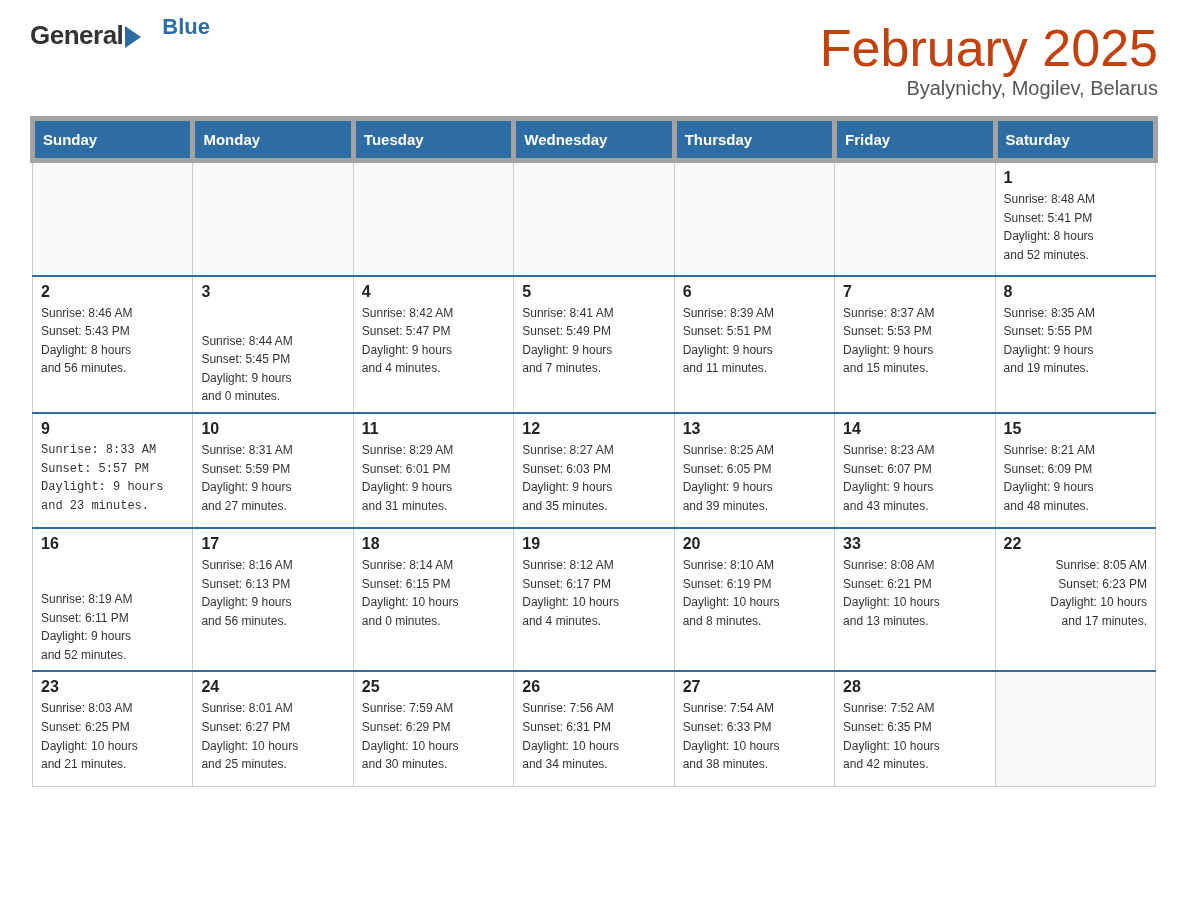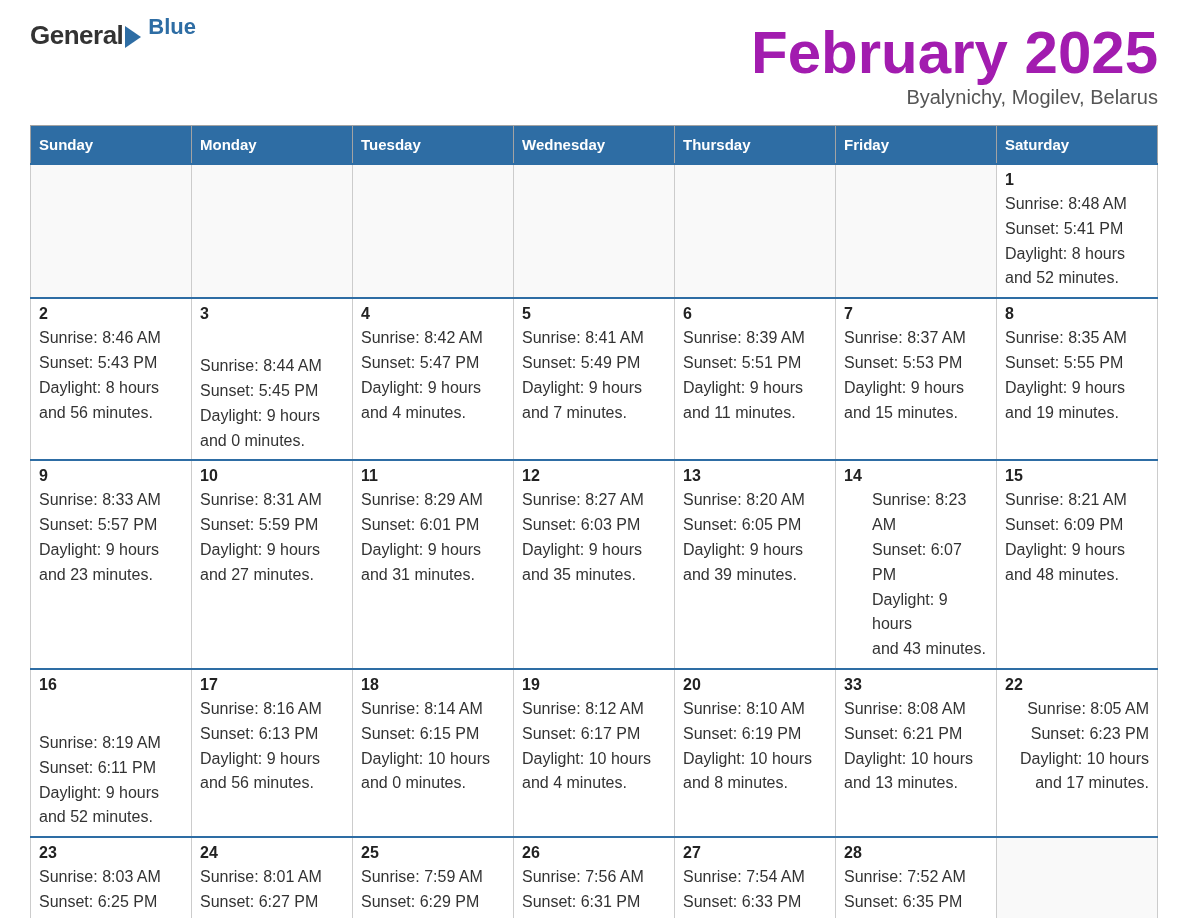--- a/index.html
+++ b/index.html
@@ -13,63 +13,63 @@
     .header {
       display: flex;
       justify-content: space-between;
       align-items: flex-start;
       margin-bottom: 16px;
     }
     .title-block {
       text-align: right;
     }
     .calendar-title {
-      font-size: 60px;
-      font-weight: bold;
-      color: #a21caf;
+      font-size: 52px;
+      font-weight: normal;
+      color: #c2410c;
       line-height: 1.1;
     }
     .calendar-subtitle {
       font-size: 20px;
       color: #555;
     }
     table {
       width: 100%;
       border-collapse: collapse;
       table-layout: fixed;
     }
     thead tr th {
       background-color: #2e6da4;
       color: #fff;
       font-size: 15px;
       font-weight: bold;
       padding: 10px 8px;
       text-align: left;
-      border: 1px solid #a3a3a3;
+      border: 5px solid #a3a3a3;
     }
     tbody tr td {
       vertical-align: top;
       border: 1px solid #ccc;
       padding: 6px 8px;
       height: 115px;
       font-size: 12.5px;
       color: #333;
       border-top: 2px solid #2e6da4;
     }
     tbody tr td.empty {
       background: #f9f9f9;
     }
     .day-num {
       font-size: 16px;
       font-weight: bold;
       margin-bottom: 3px;
       color: #222;
     }
     .day-info {
-      font-size: 16px;
+      font-size: 12px;
       line-height: 1.55;
       color: #333;
     }
     .logo-wrapper {
       display: flex;
       align-items: flex-start;
     }
     .logo-row {
       display: flex;
       align-items: center;
@@ -100,21 +100,21 @@
   </style>
 </head>
 <body>
 
 <div class="header">
   <div class="logo-wrapper">
     <div class="logo-row">
       <span class="logo-general">General</span>
       <span class="logo-arrow"></span>
     </div>
-    <div style="display:flex; align-items:center; margin-top:-4px; margin-left:3px;text-align:center;">
+    <div style="display:flex; align-items:center; margin-top:-4px; margin-left:17px;text-align:center;">
       <span class="logo-blue-line">Blue</span>
     </div>
   </div>
   <div class="title-block">
     <div class="calendar-title">February 2025</div>
     <div class="calendar-subtitle">Byalynichy, Mogilev, Belarus</div>
   </div>
 </div>
 
 <table>
@@ -192,21 +192,21 @@
           <div class="day-num">8</div>
           <div class="day-info" style="white-space: pre-line;">Sunrise: 8:35 AM
 Sunset: 5:55 PM
 Daylight: 9 hours
 and 19 minutes.</div>
         </td>
       </tr>
       <tr>
         <td>
           <div class="day-num">9</div>
-          <div class="day-info" style="white-space: pre-line;">Sunrise: 8:33 AM
+          <div class="day-info" style="white-space: pre-line; font-family: Liberation Mono, monospace;">Sunrise: 8:33 AM
 Sunset: 5:57 PM
 Daylight: 9 hours
 and 23 minutes.</div>
         </td>
         <td>
           <div class="day-num">10</div>
           <div class="day-info" style="white-space: pre-line;">Sunrise: 8:31 AM
 Sunset: 5:59 PM
 Daylight: 9 hours
 and 27 minutes.</div>
@@ -220,28 +220,28 @@
         </td>
         <td>
           <div class="day-num">12</div>
           <div class="day-info" style="white-space: pre-line;">Sunrise: 8:27 AM
 Sunset: 6:03 PM
 Daylight: 9 hours
 and 35 minutes.</div>
         </td>
         <td>
           <div class="day-num">13</div>
-          <div class="day-info" style="white-space: pre-line;">Sunrise: 8:20 AM
+          <div class="day-info" style="white-space: pre-line;">Sunrise: 8:25 AM
 Sunset: 6:05 PM
 Daylight: 9 hours
 and 39 minutes.</div>
         </td>
         <td>
           <div class="day-num">14</div>
-          <div class="day-info" style="white-space: pre-line; margin-left: 28px;">Sunrise: 8:23 AM
+          <div class="day-info" style="white-space: pre-line;">Sunrise: 8:23 AM
 Sunset: 6:07 PM
 Daylight: 9 hours
 and 43 minutes.</div>
         </td>
         <td>
           <div class="day-num">15</div>
           <div class="day-info" style="white-space: pre-line;">Sunrise: 8:21 AM
 Sunset: 6:09 PM
 Daylight: 9 hours
 and 48 minutes.</div>

